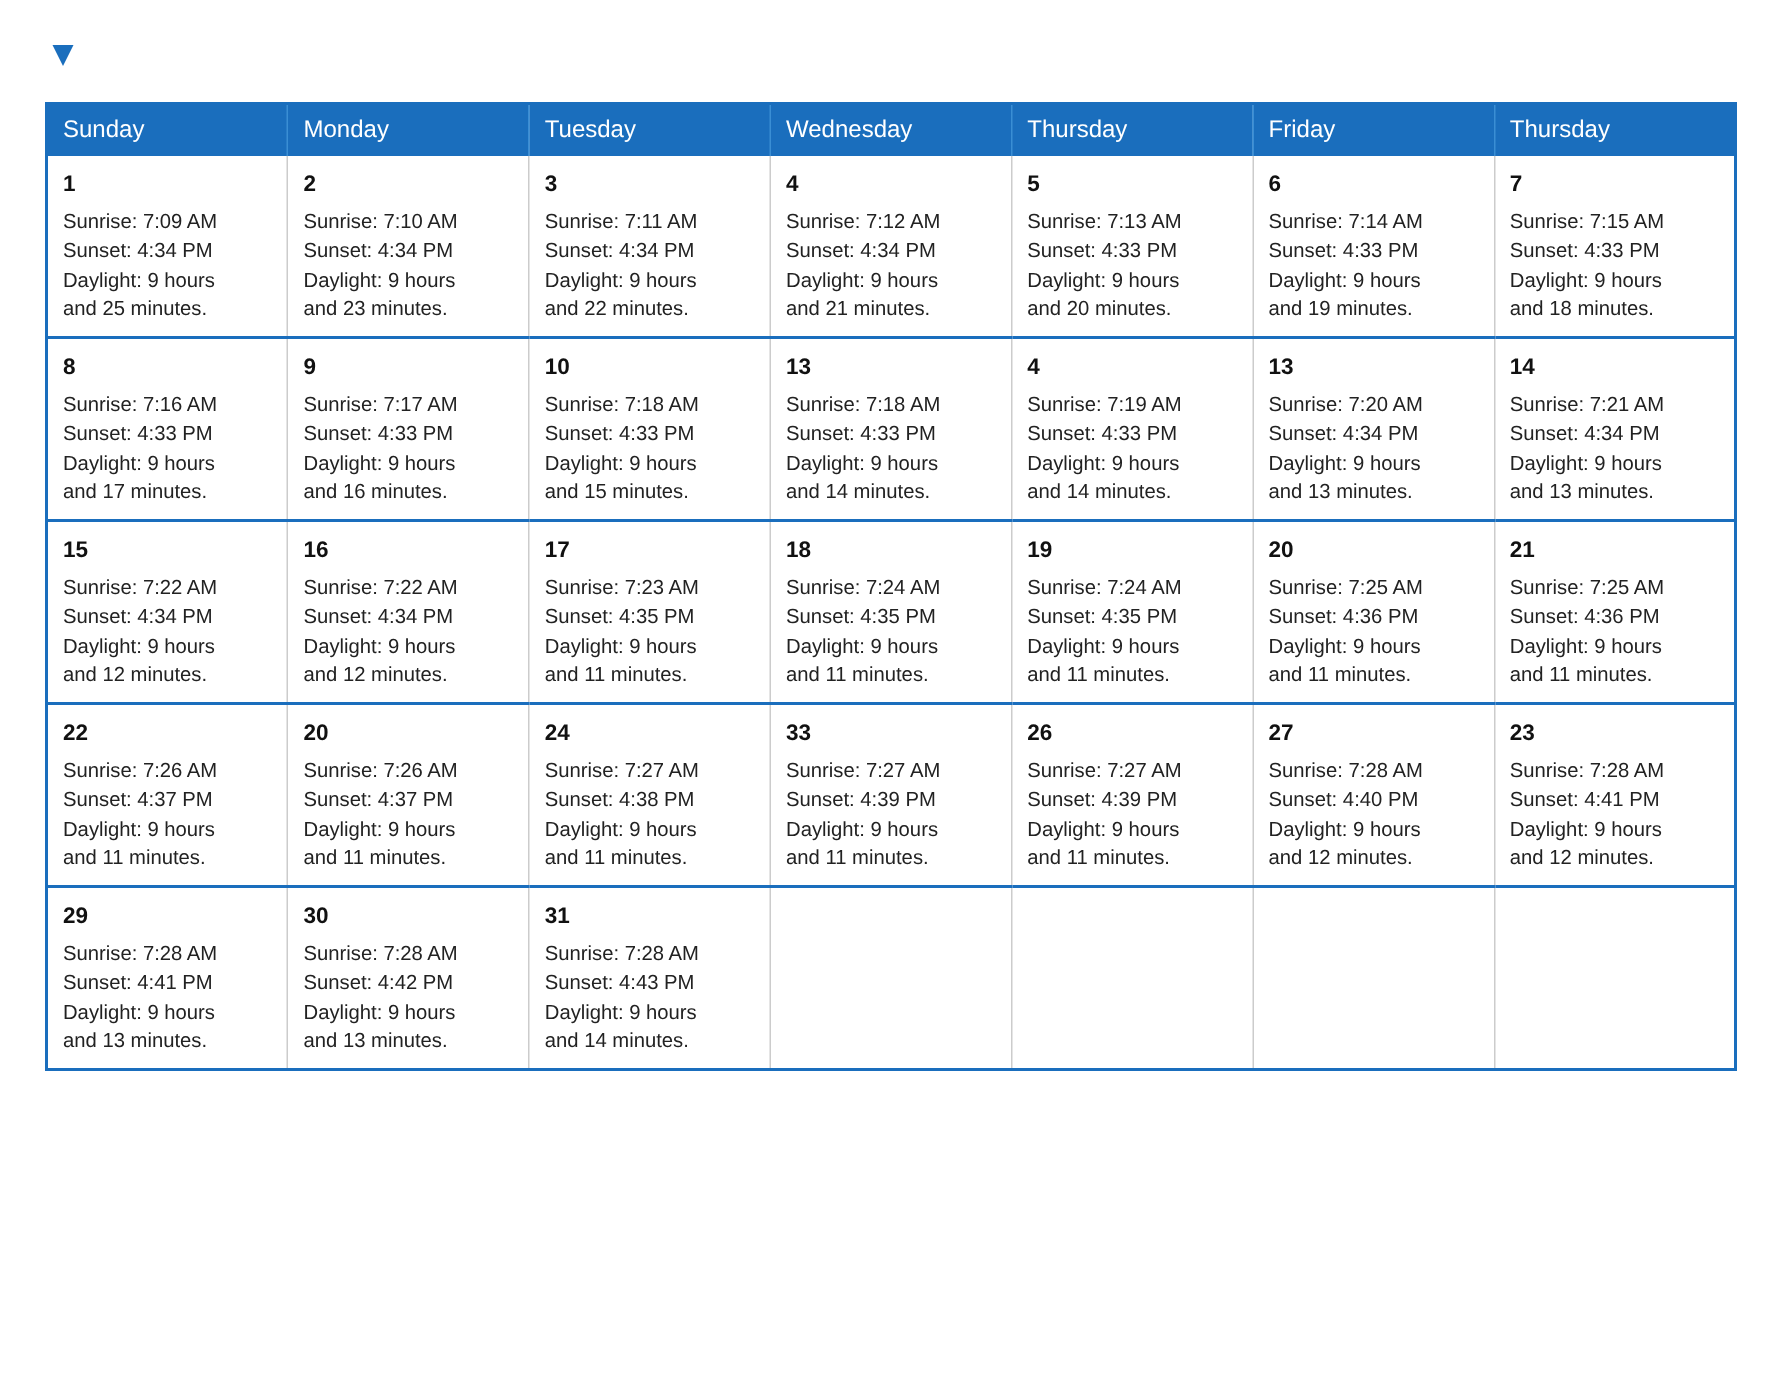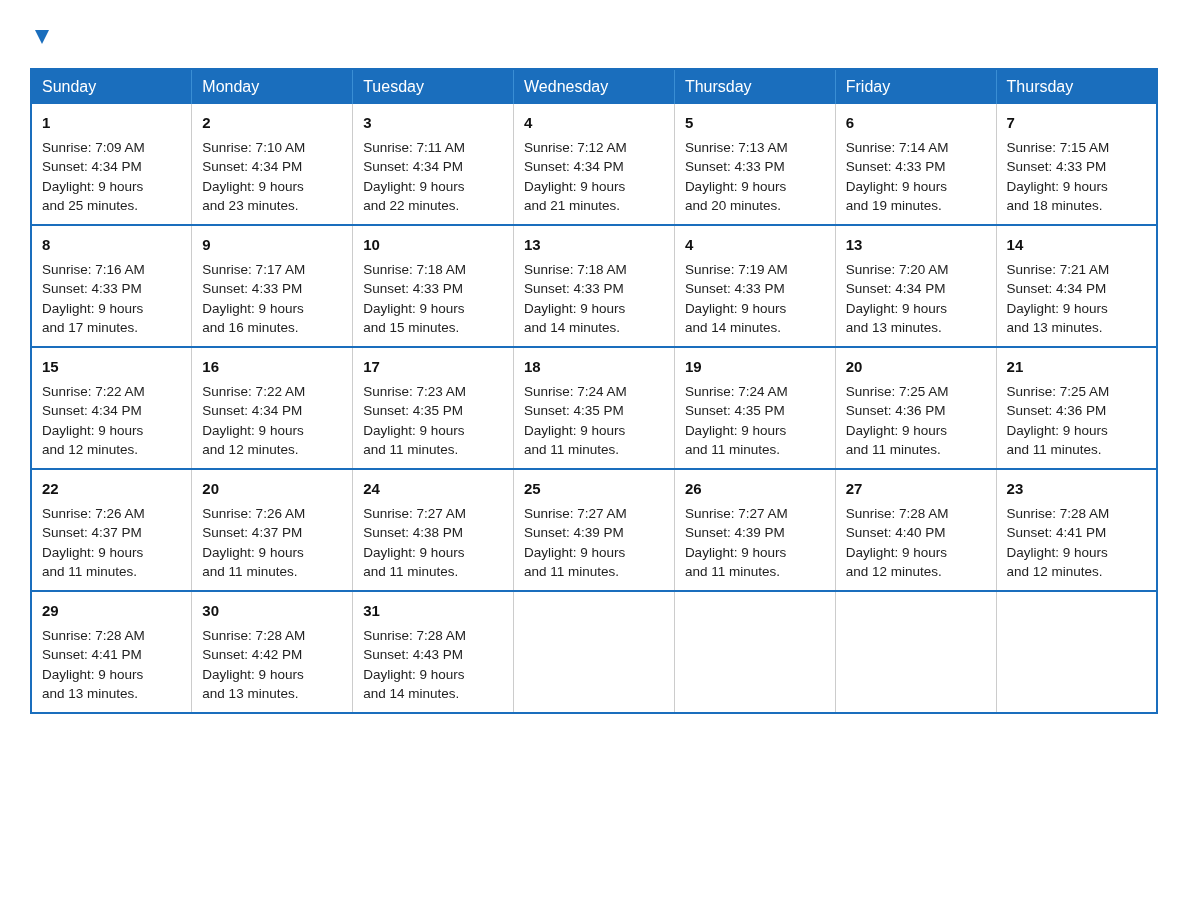--- a/index.html
+++ b/index.html
@@ -226,21 +226,21 @@
       </td>
         <td>
         <span class="day-num">20</span>
         <span>Sunrise: 7:26 AM<br>Sunset: 4:37 PM<br>Daylight: 9 hours<br>and 11 minutes.</span>
       </td>
         <td>
         <span class="day-num">24</span>
         <span>Sunrise: 7:27 AM<br>Sunset: 4:38 PM<br>Daylight: 9 hours<br>and 11 minutes.</span>
       </td>
         <td>
-        <span class="day-num">25</span>
+        <span class="day-num">33</span>
         <span>Sunrise: 7:27 AM<br>Sunset: 4:39 PM<br>Daylight: 9 hours<br>and 11 minutes.</span>
       </td>
         <td>
         <span class="day-num">26</span>
         <span>Sunrise: 7:27 AM<br>Sunset: 4:39 PM<br>Daylight: 9 hours<br>and 11 minutes.</span>
       </td>
         <td>
         <span class="day-num">27</span>
         <span>Sunrise: 7:28 AM<br>Sunset: 4:40 PM<br>Daylight: 9 hours<br>and 12 minutes.</span>
       </td>

